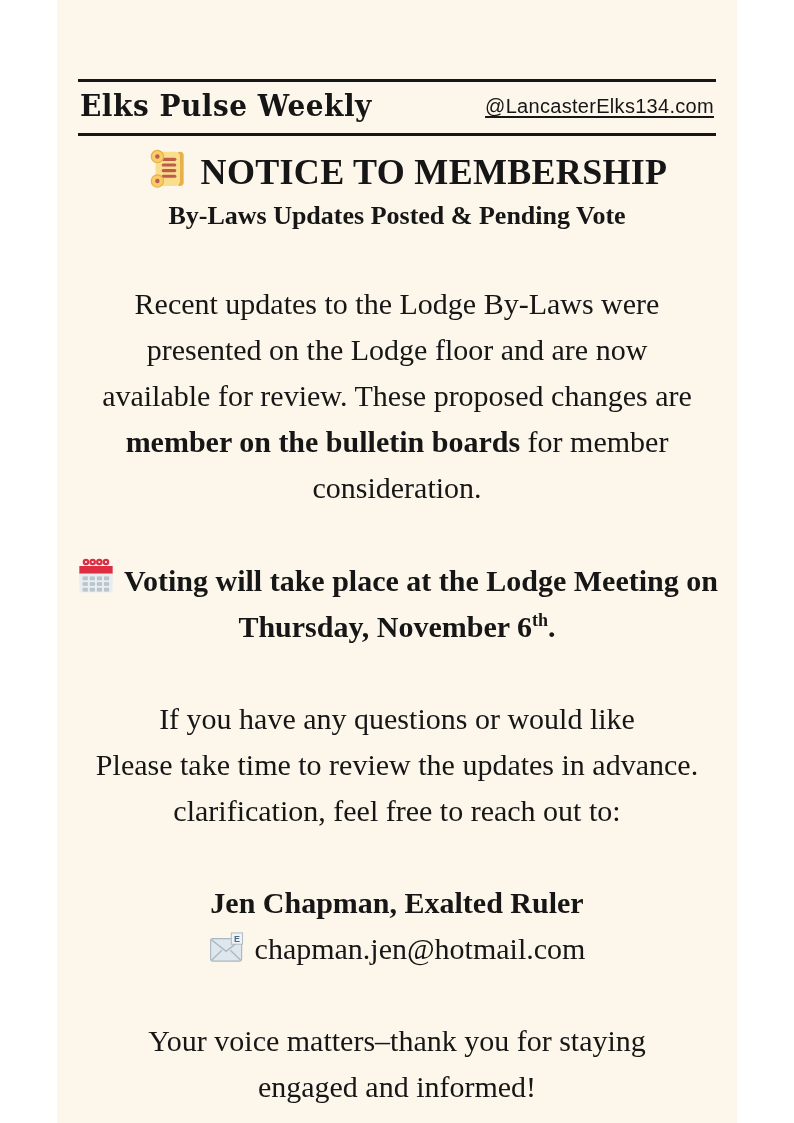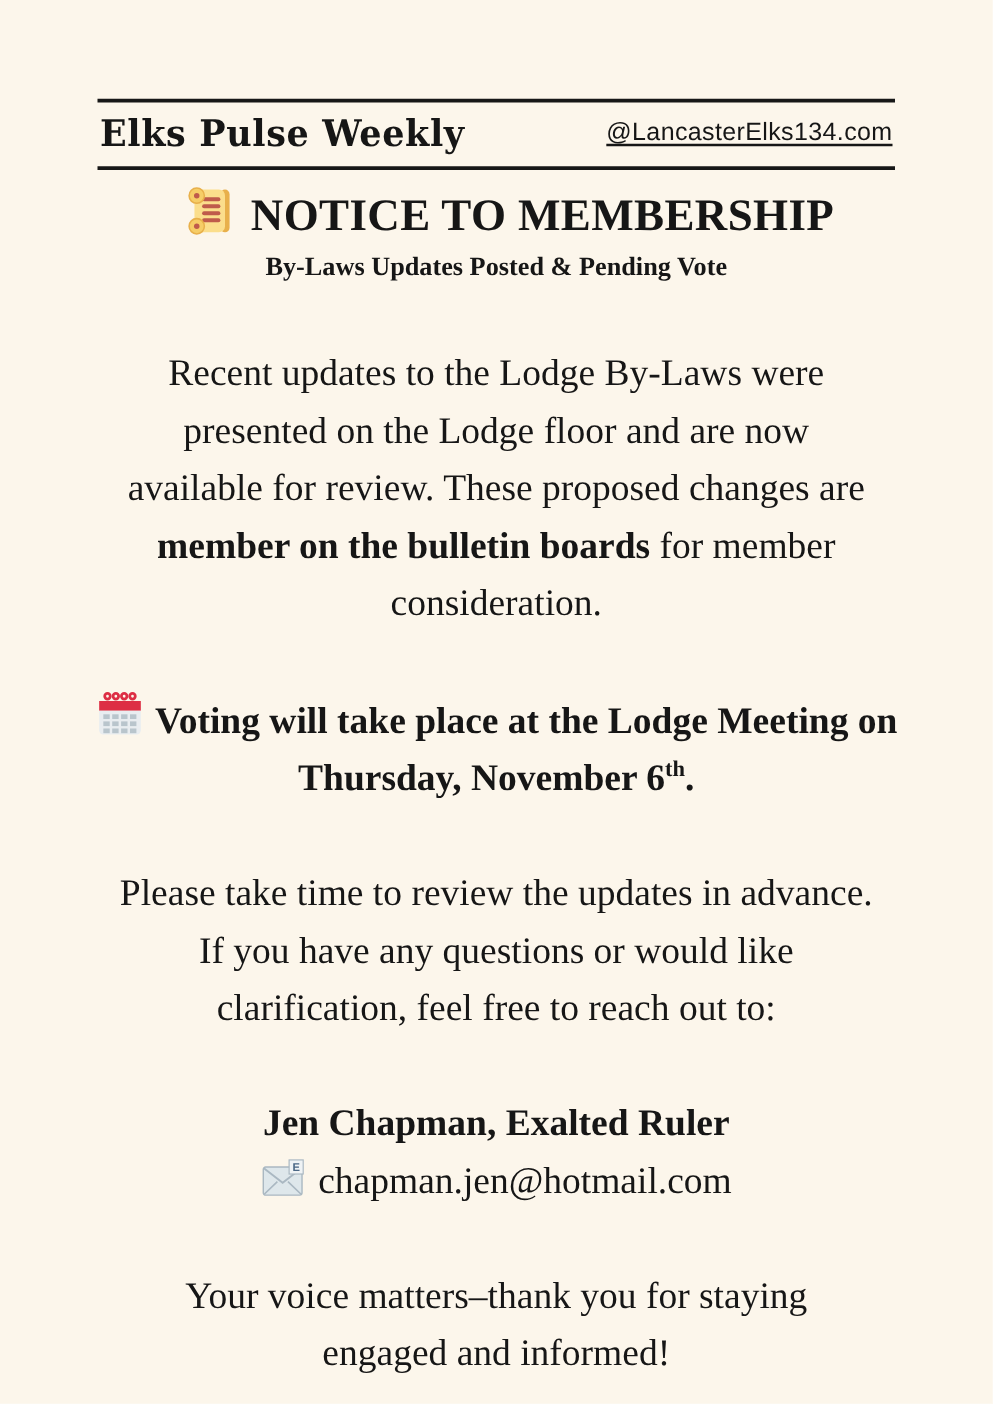--- a/index.html
+++ b/index.html
@@ -1,18 +1,18 @@
 <!DOCTYPE html>
 <html><head>
 <meta charset="utf-8">
 <style>
   html, body { margin: 0; padding: 0; }
   .page {
     position: relative;
-    width: 794px;
+    width: 680px;
     height: 1123px;
     margin: 0 auto;
     background: #FCF6EB;
     color: #161616;
     font-family: "Liberation Serif", "DejaVu Serif", serif;
     overflow: hidden;
   }
   
   .header {
     width: 638px;
@@ -51,21 +51,21 @@
     text-align: center;
     font-size: 36px;
     font-weight: 700;
     letter-spacing: 0.3px;
     padding-left: 20px;
   }
   .title .icon-scroll { vertical-align: -8px; margin-right: 10px; }
   .subtitle {
     margin: 8px 0 0 0;
     text-align: center;
-    font-size: 21px;
+    font-size: 26px;
     font-weight: 700;
   }
   
   .para {
     margin: 46px 8px 0 8px;
     text-align: center;
     font-size: 30px;
     line-height: 46px;
   }
   .para.first { margin-top: 50px; }
@@ -141,22 +141,22 @@
             <rect x="12.4" y="27.7" width="4.6" height="3.4"></rect>
             <rect x="18.8" y="27.7" width="4.6" height="3.4"></rect>
             <rect x="25.2" y="27.7" width="4.6" height="3.4"></rect>
         </g>
       </svg><strong>Voting will take place at the Lodge Meeting on</strong>
     </span>
     <span class="line"><strong>Thursday, November 6</strong><sup>th</sup><strong>.</strong></span>
   </p>
 
   <p class="para">
+    <span class="line">If you have any questions or would like</span>
     <span class="line">Please take time to review the updates in advance.</span>
-    <span class="line">If you have any questions or would like</span>
     <span class="line">clarification, feel free to reach out to:</span>
   </p>
 
   <p class="para">
     <span class="line"><strong>Jen Chapman, Exalted Ruler</strong></span>
     <span class="line">
       <svg class="icon-email" width="38" height="31" viewBox="0 0 40 33" aria-hidden="true">
         <rect x="1.5" y="7" width="33" height="24" rx="2" fill="#DEE7EB" stroke="#AAB8C2" stroke-width="1.2"></rect>
         <path d="M2 8 L18 20.5 L34 8" fill="none" stroke="#AAB8C2" stroke-width="1.6"></path>
         <path d="M2.5 30 L13.5 19.5 M33.5 30 L22.5 19.5" fill="none" stroke="#AAB8C2" stroke-width="1.4"></path>

